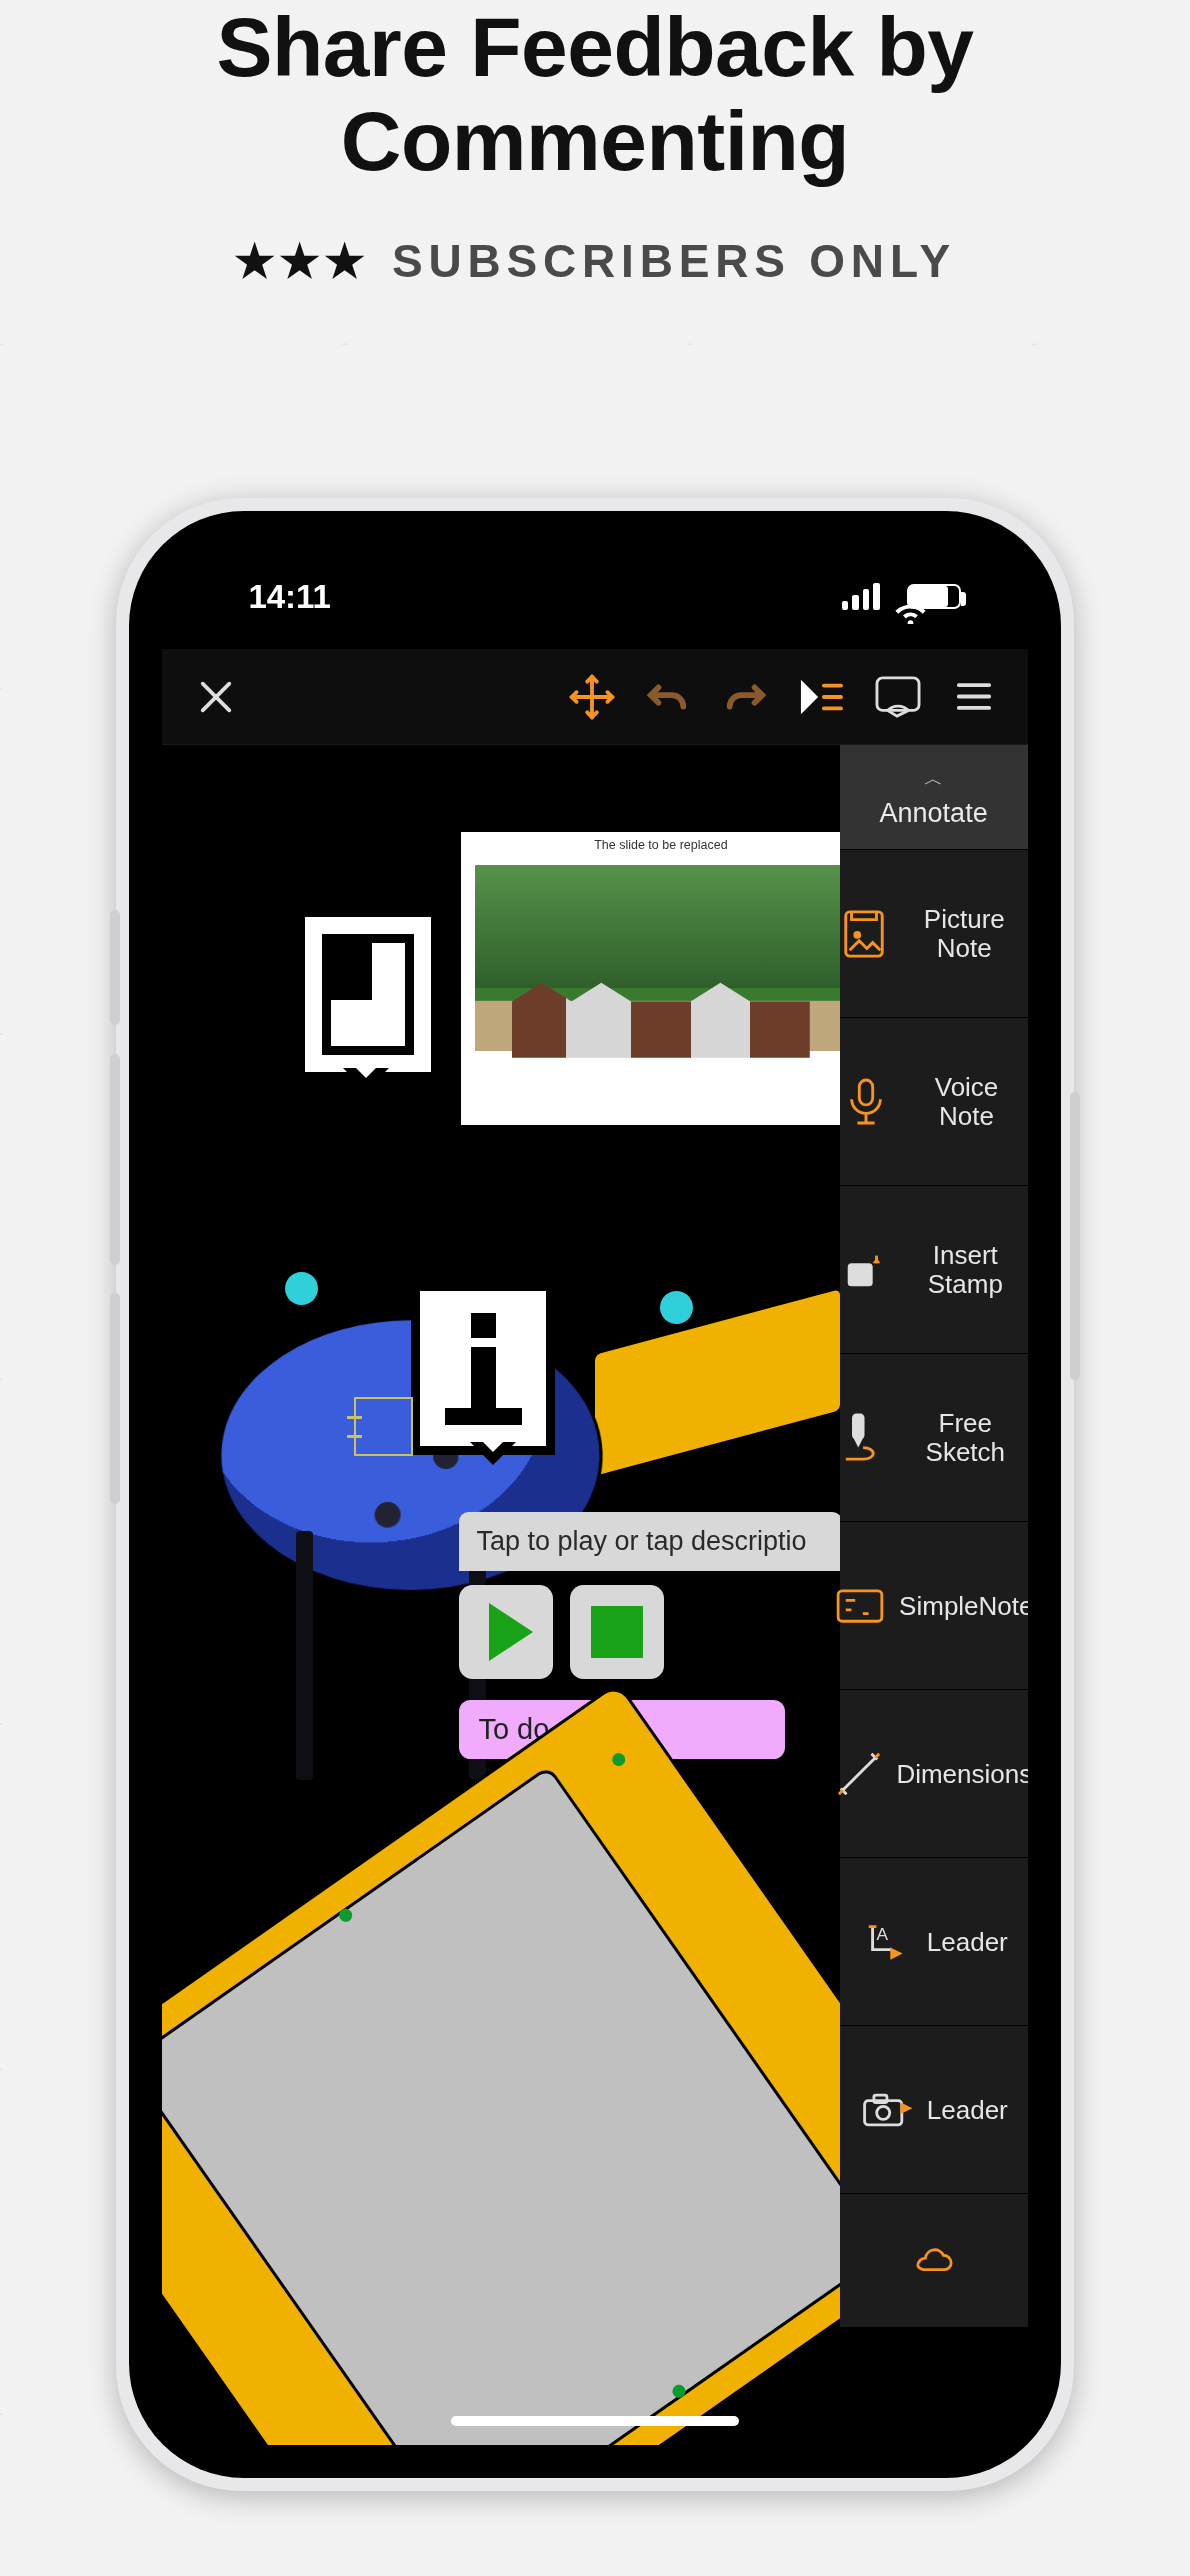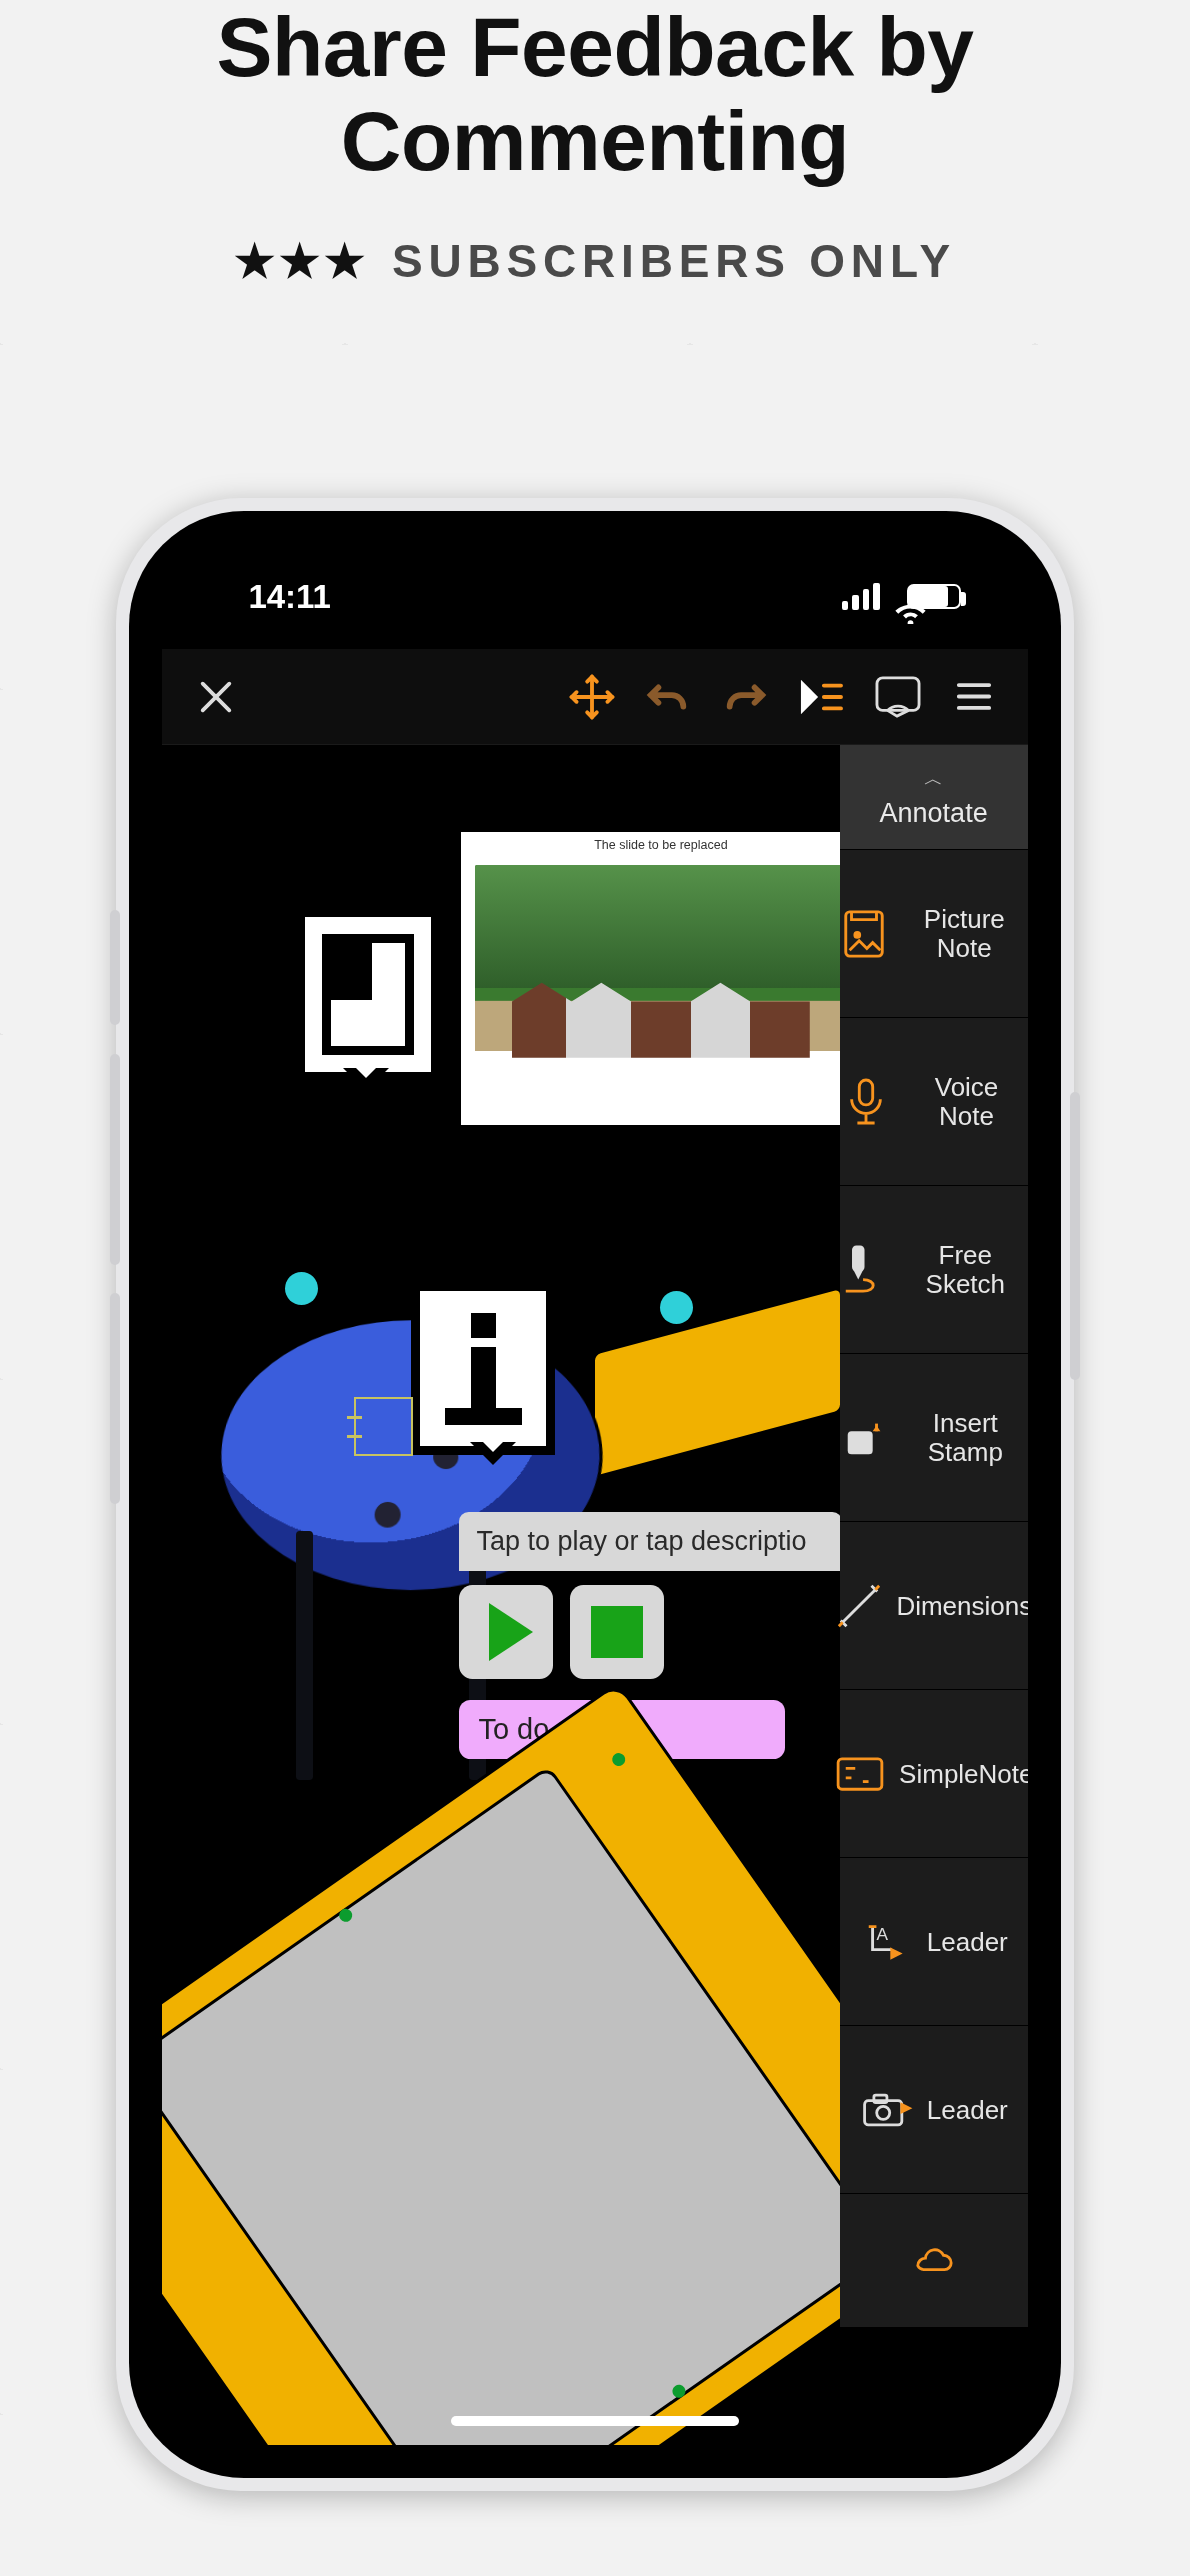--- a/index.html
+++ b/index.html
@@ -481,64 +481,64 @@
               <svg width="44" height="52" viewBox="0 0 46 54" fill="none" stroke="#f7931e" stroke-width="3">
                   <rect x="16" y="4" width="14" height="26" rx="7"></rect>
                   <path d="M8 24a15 15 0 0030 0M23 39v10M14 49h18"></path>
                 </svg>
             </span>
             <span>Voice Note</span>
           </div>
 
           <div class="tool">
             <span class="ticon">
+              <svg width="50" height="48" viewBox="0 0 52 50" fill="none" stroke-width="3">
+                <rect x="8" y="18" width="26" height="24" rx="4" fill="#ddd"></rect>
+                <path d="M34 18h8l-4-6z" fill="#f7931e"></path>
+                  <path d="M38 18v-8" stroke="#f7931e"></path>
+              </svg>
+            </span>
+            <span>Insert Stamp</span>
+          </div>
+
+          <div class="tool">
+            <span class="ticon">
               <svg width="50" height="50" viewBox="0 0 52 52" fill="none" stroke-width="3">
                 <rect x="14" y="2" width="10" height="24" rx="3" stroke="#ddd" fill="#ddd"></rect>
                 <path d="M14 26l5 10 5-10" fill="#ddd"></path>
                 <path d="M24 36c14 0 14 12 0 12H6" stroke="#f7931e" fill="none"></path>
               </svg>
             </span>
             <span>Free Sketch</span>
-          </div>
-
-          <div class="tool">
-            <span class="ticon">
-              <svg width="50" height="48" viewBox="0 0 52 50" fill="none" stroke-width="3">
-                <rect x="8" y="18" width="26" height="24" rx="4" fill="#ddd"></rect>
-                <path d="M34 18h8l-4-6z" fill="#f7931e"></path>
-                  <path d="M38 18v-8" stroke="#f7931e"></path>
-              </svg>
-            </span>
-            <span>Insert Stamp</span>
-          </div>
-
-          <div class="tool">
-            <span class="ticon">
-              <svg width="48" height="48" viewBox="0 0 50 50" fill="none" stroke-width="3">
-                <path d="M8 42L42 8" stroke="#ddd"></path>
-                <path d="M6 40l6 6M38 4l6 6" stroke="#ddd"></path>
-                <path d="M42 8l4-4M8 42l-4 4" stroke="#f7931e"></path>
-              </svg>
-            </span>
-            <span>Dimensions</span>
           </div>
 
           <div class="tool">
             <span class="ticon">
               <svg width="52" height="38" viewBox="0 0 54 40" fill="none" stroke="#f7931e" stroke-width="3">
                   <rect x="4" y="4" width="46" height="32" rx="4"></rect>
                   <path d="M12 14h10M12 24h6" stroke="#f7931e"></path>
                   <path d="M30 28h6" stroke="#f7931e"></path>
                 </svg>
             </span>
             <span>SimpleNote</span>
           </div>
 
           <div class="tool">
             <span class="ticon">
+              <svg width="48" height="48" viewBox="0 0 50 50" fill="none" stroke-width="3">
+                <path d="M8 42L42 8" stroke="#ddd"></path>
+                <path d="M6 40l6 6M38 4l6 6" stroke="#ddd"></path>
+                <path d="M42 8l4-4M8 42l-4 4" stroke="#f7931e"></path>
+              </svg>
+            </span>
+            <span>Dimensions</span>
+          </div>
+
+          <div class="tool">
+            <span class="ticon">
               <svg width="46" height="46" viewBox="0 0 48 48" fill="none" stroke-width="3" style="font-size:27px">
                 <path d="M10 8v24h20" stroke="#ddd"></path>
                   <path d="M6 8h8M30 32l8 4-8 4z" fill="#f7931e" stroke="#f7931e"></path>
                 <text x="14" y="22" font-size="18" fill="#ddd" font-family="Arial">A</text>
               </svg>
             </span>
             <span>Leader</span>
           </div>
 
           <div class="tool">

